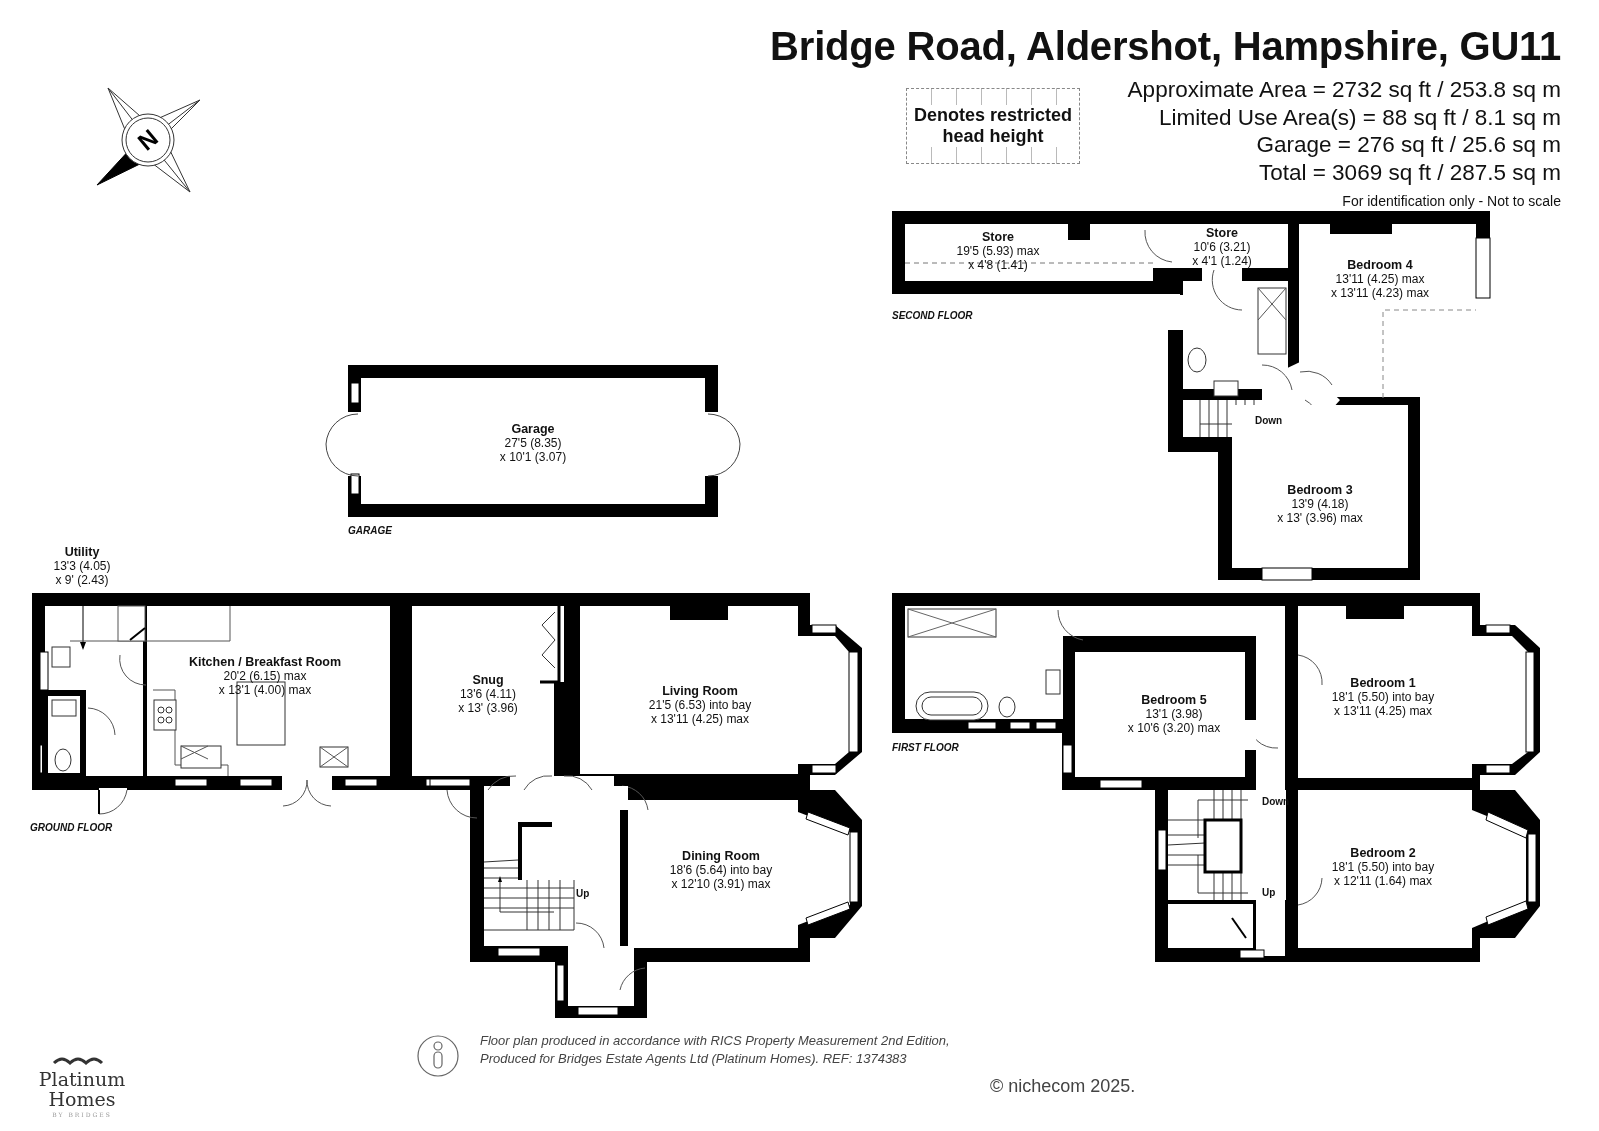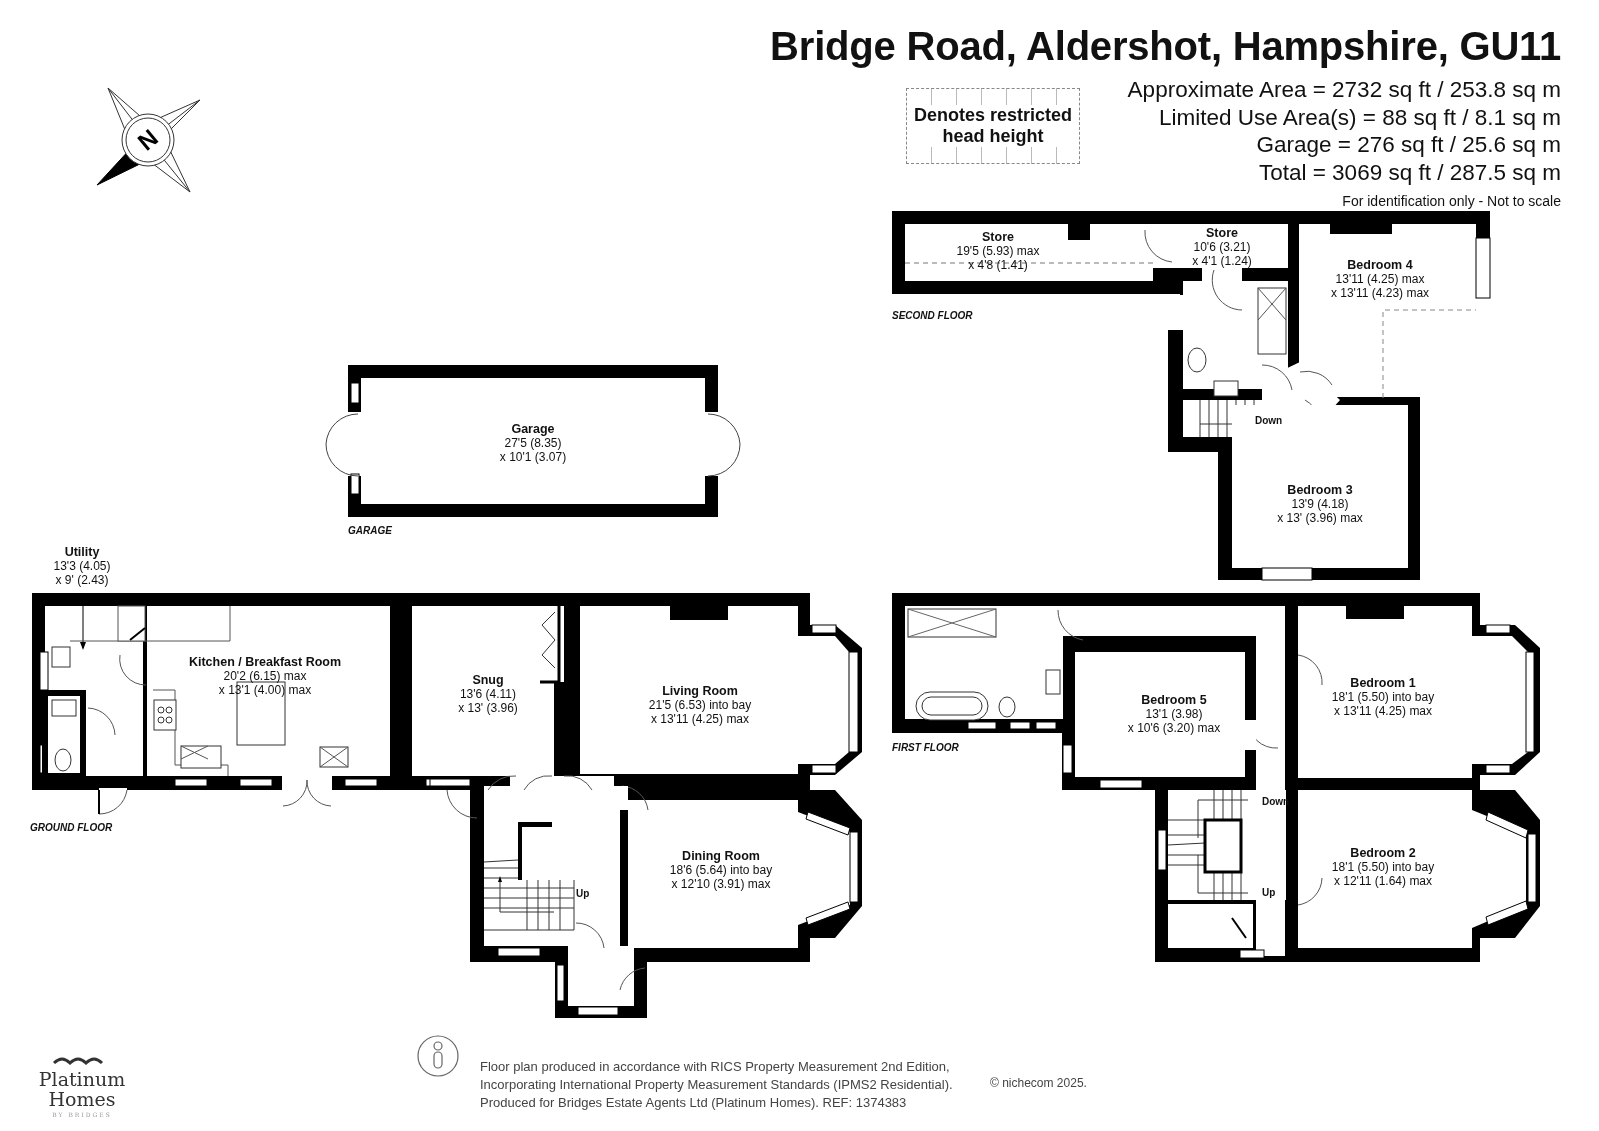--- a/index.html
+++ b/index.html
@@ -11,22 +11,22 @@
   .note { right:38px; top:193px; font-size:14px; white-space:nowrap; }
   .legend { left:906px; top:88px; width:174px; height:76px; border:1px dashed #888; box-sizing:border-box;
             background-image: repeating-linear-gradient(90deg, transparent 0 24px, rgba(140,140,140,0.6) 24px 25px);
             display:flex; align-items:center; justify-content:center; text-align:center; font-weight:bold; font-size:18px; line-height:21px; }
   .legend span { background:#fff; padding:0 2px; }
   svg.plan { position:absolute; left:0; top:0; }
   .floor-label { font-weight:bold; font-size:10px; white-space:nowrap;font-style:italic; }
   .room { position:absolute; text-align:center; font-size:12px; line-height:14px; white-space:nowrap; transform:translateX(-50%); }
   .room .rn { font-weight:bold; font-size:12.5px; }
   .stair-label { font-size:10px; font-weight:bold; position:absolute; }
-  .footer { left:480px; top:1058px; font-size:13px; line-height:18px; color:#444; white-space:nowrap; }
-  .footer-copy { left:990px; top:1076px; font-size:12px; color:#444; white-space:nowrap; }
+  .footer { left:480px; top:1032px; font-size:13px; line-height:18px; color:#444; white-space:nowrap;font-style:italic; }
+  .footer-copy { left:990px; top:1076px; font-size:18px; color:#444; white-space:nowrap; }
   .logo { left:32px; top:1050px; width:100px; text-align:center; font-family:"DejaVu Serif", serif; color:#333; }
   .logo .l1 { font-size:19px; line-height:20px; }
   .logo .l2 { font-size:6px; letter-spacing:2px; color:#999; margin-top:2px; }
 </style>
 </head>
 <body>
 
 <div class="abs title">Bridge Road, Aldershot, Hampshire, GU11</div>
 <div class="abs areas">
   <div>Approximate Area = 2732 sq ft / 253.8 sq m</div>
@@ -358,21 +358,20 @@
 <div class="room" style="left:1383px; top:846px;">
   <div class="rn">Bedroom 2</div>
   <div>18'1 (5.50) into bay</div>
   <div>x 12'11 (1.64) max</div>
 </div>
 <div class="stair-label" style="left:1262px; top:796px;">Down</div>
 <div class="stair-label" style="left:1262px; top:887px;">Up</div>
 
 <div class="abs footer">
   <div>Floor plan produced in accordance with RICS Property Measurement 2nd Edition,</div>
-  <div>Incorporating International Property Measurement Standards (IPMS2 Residential).</div>
   <div>Produced for Bridges Estate Agents Ltd (Platinum Homes).   REF: 1374383</div>
 </div>
 <div class="abs footer-copy">© nichecom 2025.</div>
 
 <div class="abs logo">
   <svg width="60" height="10" viewBox="0 0 60 10">
     <path d="M2,8 Q10,0 18,8 Q26,0 34,8 Q42,0 50,8" fill="none" stroke="#333" stroke-width="3"></path>
   </svg>
   <div class="l1">Platinum</div>
   <div class="l1">Homes</div>

